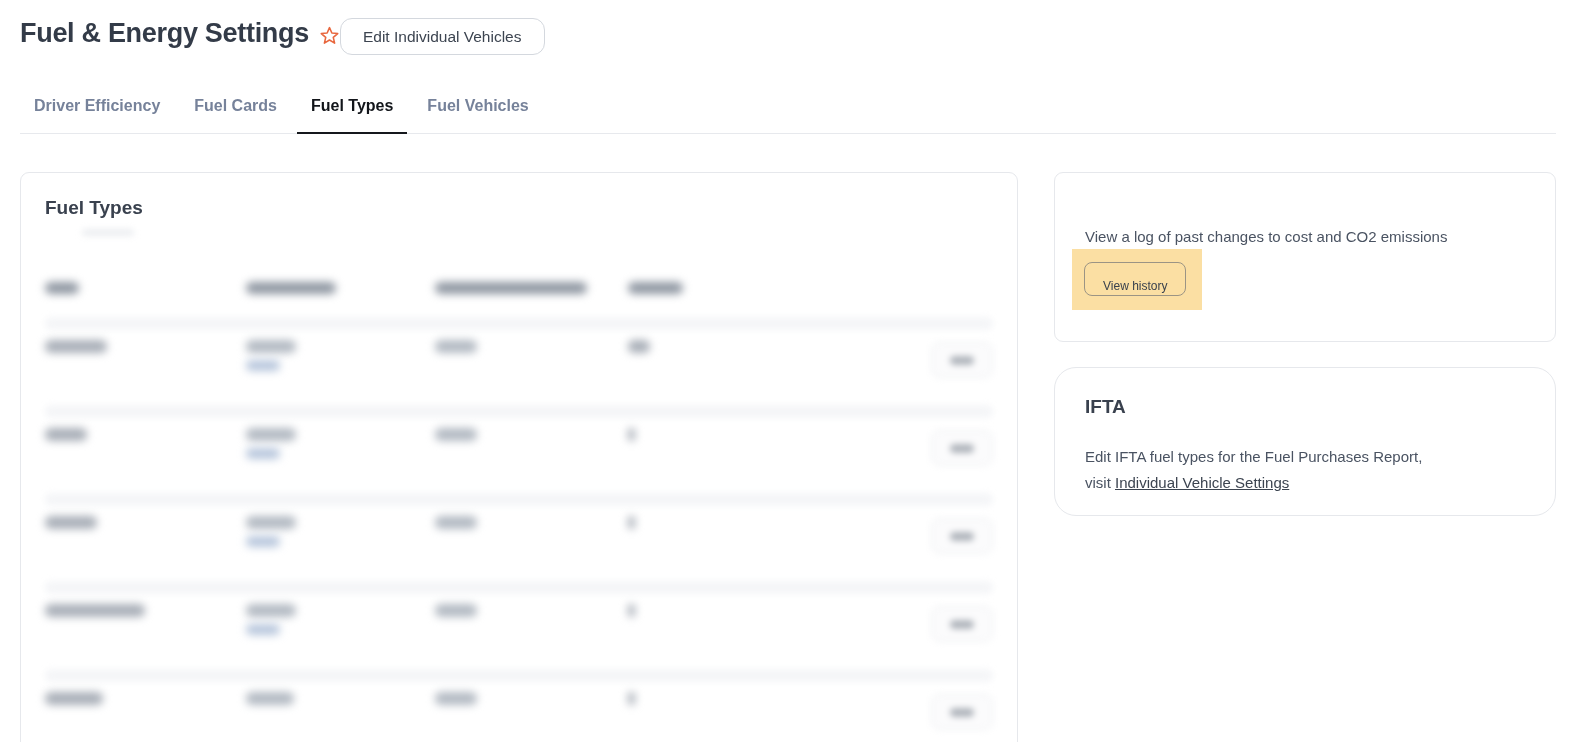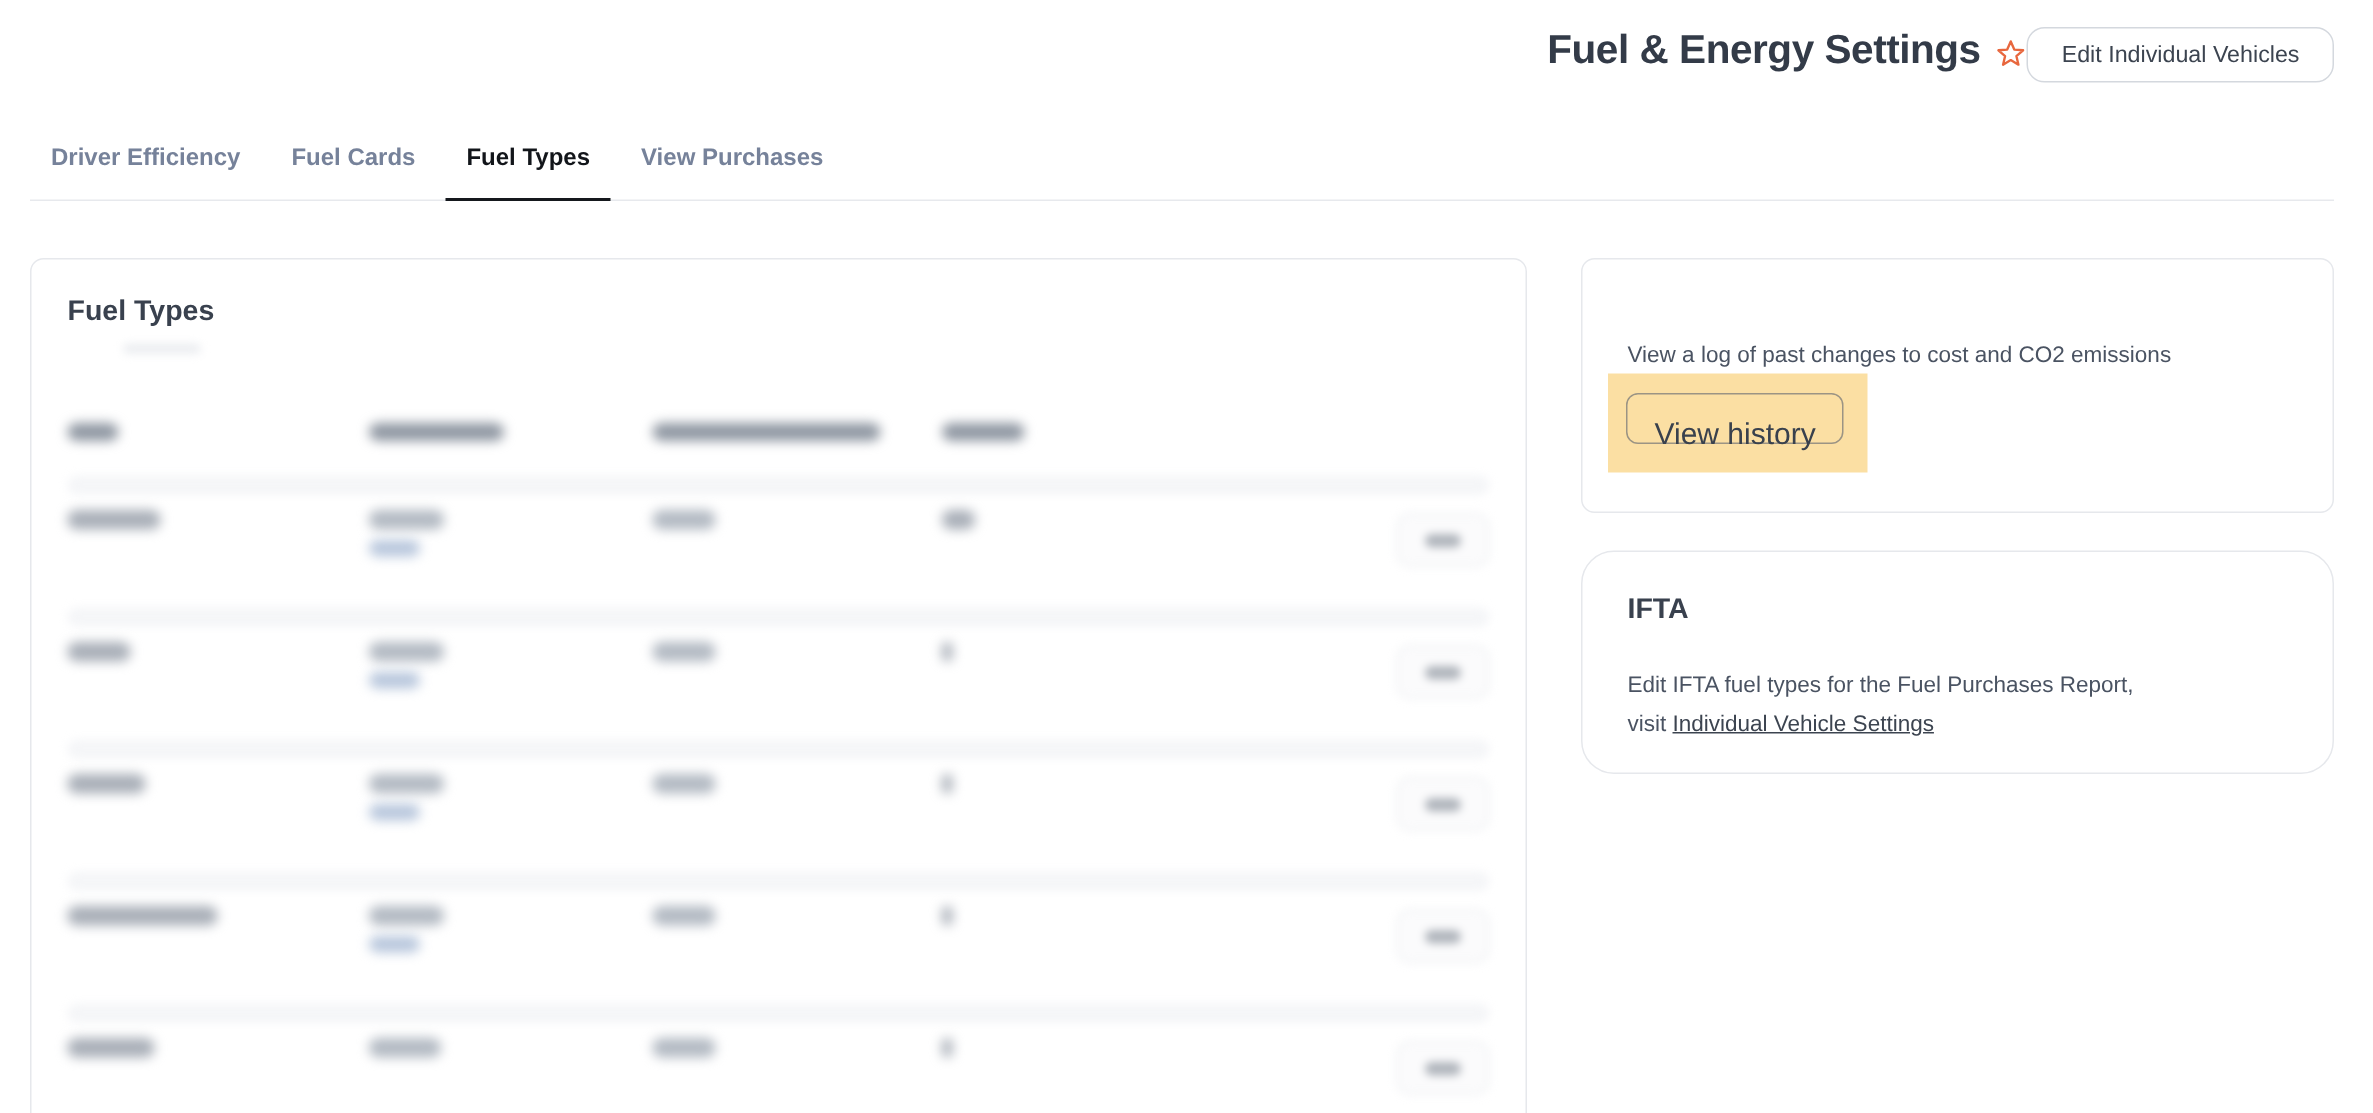--- a/index.html
+++ b/index.html
@@ -1,20 +1,20 @@
 <!DOCTYPE html>
 <html><head>
 <meta charset="utf-8">
 <style>
   * { margin:0; padding:0; box-sizing:border-box; }
   html,body { width:1582px; height:742px; overflow:hidden; background:#ffffff;
               font-family:"Liberation Sans", sans-serif; color:#3c4450; }
 
   
-  .page-header { display:flex; justify-content:flex-end; align-items:flex-start;
+  .page-header { display:flex; justify-content:flex-start; align-items:flex-start;
                  padding:18px 26px 0 20px; }
   .title-wrap { display:flex; align-items:center; gap:10px; }
   h1 { font-size:27px; font-weight:800; letter-spacing:-0.3px; color:#333b48; }
   .star-icon { width:21px; height:21px; margin-top:3px; }
   .btn-outline { background:#fff; border:1px solid #d4d8de; border-radius:12px;
                  height:37px; padding:0 22px; font-size:15.5px; color:#3c4450;
                  font-family:"Liberation Sans", sans-serif; cursor:pointer; }
 
   
   .tabs { display:flex; gap:6px; margin:42px 26px 12px 20px; border-bottom:1px solid #e7e9ed; }
@@ -55,21 +55,21 @@
   
   .sidebar { flex:1 1 auto; display:flex; flex-direction:column; gap:25px; }
   .side-card { padding:28px 30px 0 30px; }
   .history-card { height:170px; }
   .ifta-card { height:149px;border-radius:22px; }
   .side-title { font-size:19px; font-weight:600; color:#39414e; }
   .side-desc { font-size:15px; color:#4a5362; margin-top:27px; }
   .highlight { display:inline-block; margin-left:-13px; margin-top:4px;
                background:#fbdfa3; padding:13px 16px 14px 12px; }
   .btn-history { background:transparent; border:1px solid #9b9484; border-radius:8px;
-                 height:34px; padding:16px 18px; font-size:20px; color:#39414d;
+                 height:34px; padding:16px 18px; font-size:12px; color:#39414d;
                  font-family:"Liberation Sans", sans-serif; cursor:pointer; }
   .ifta-text { font-size:15px; color:#4a5362; margin-top:26px; line-height:26px; }
   .ifta-link { color:#3c4450; text-decoration:underline; font-weight:500; cursor:pointer; }
 </style>
 </head>
 <body>
 
 <header class="page-header">
   <div class="title-wrap">
     <h1>Fuel &amp; Energy Settings</h1>
@@ -77,21 +77,21 @@
       <path d="M12 3l2.7 6.2 6.7.55-5.1 4.4 1.55 6.55L12 17.2l-5.85 3.5L7.7 14.15 2.6 9.75l6.7-.55z"></path>
     </svg>
   </div>
   <button class="btn-outline">Edit Individual Vehicles</button>
 </header>
 
 <nav class="tabs">
   <div class="tab">Driver Efficiency</div>
   <div class="tab">Fuel Cards</div>
   <div class="tab active">Fuel Types</div>
-  <div class="tab">View Purchases</div>
+  <div class="tab">Fuel Vehicles</div>
 </nav>
 
 <div class="content">
 
   <section class="card main-card">
     <h2 class="card-title">Fuel Types</h2>
     <div class="title-smudge"></div>
 
     <div class="thead">
       <div class="cell c1">

